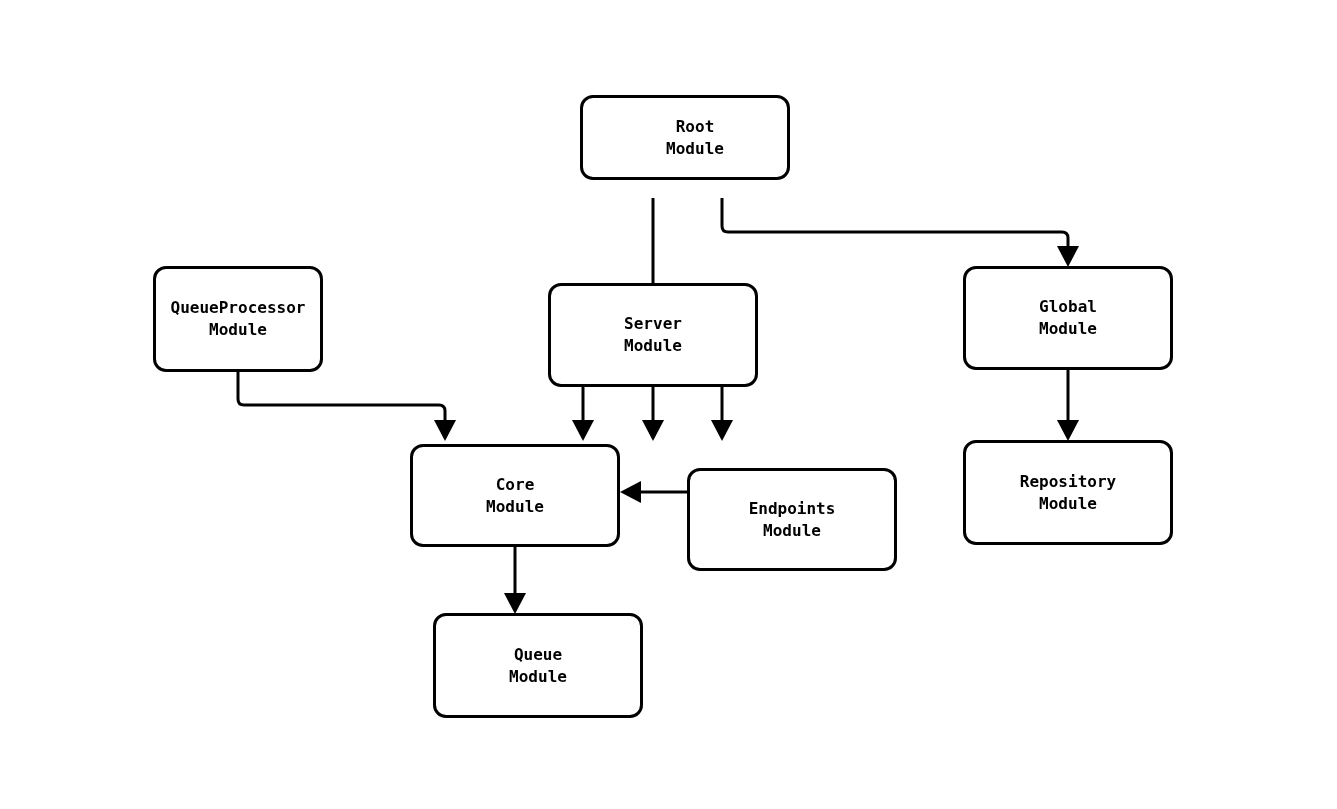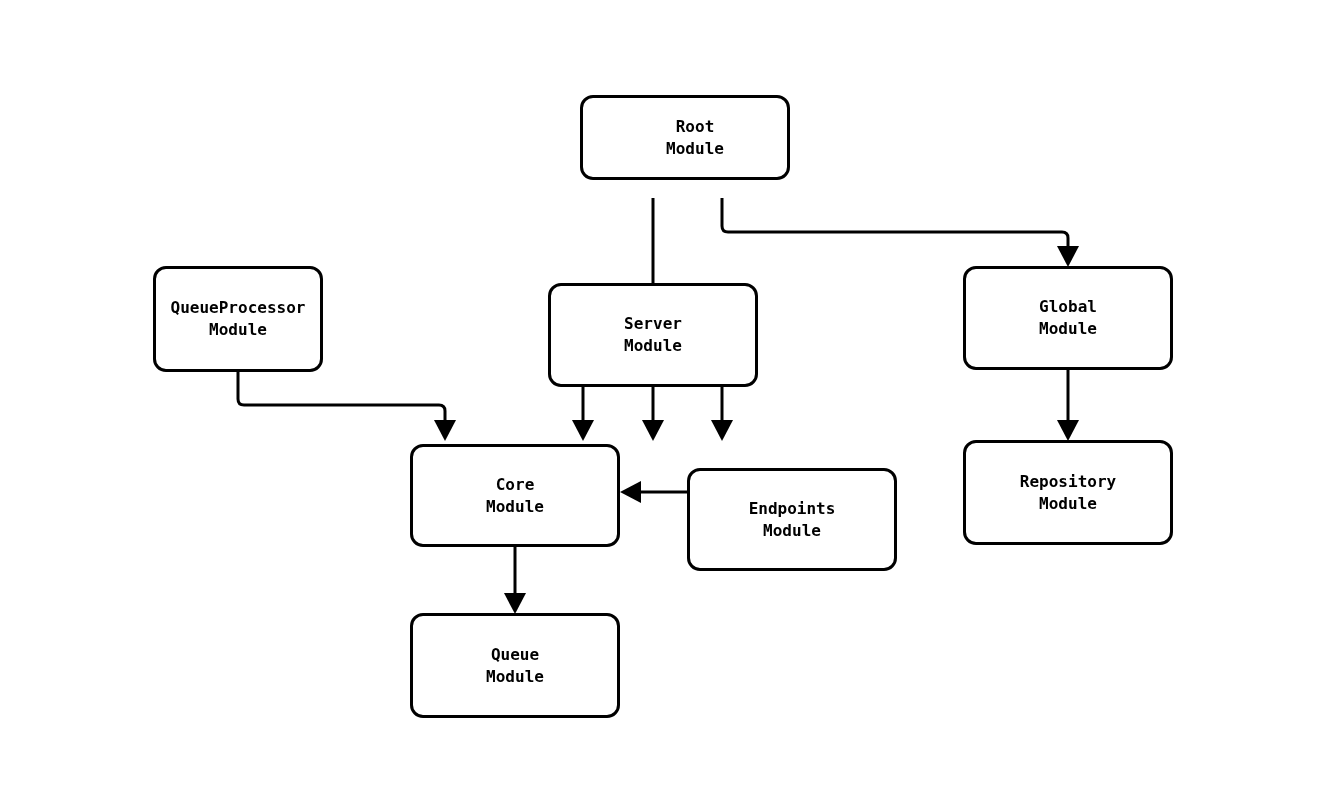--- a/index.html
+++ b/index.html
@@ -122,18 +122,18 @@
   <div class="node" style="left:687px; top:440px; width:210px; height:103px;margin-top:28px;">
     <span class="node-label">Endpoints</span>
     <span class="node-label">Module</span>
   </div>
 
   <div class="node" style="left:963px; top:440px; width:210px; height:105px;">
     <span class="node-label">Repository</span>
     <span class="node-label">Module</span>
   </div>
 
-  <div class="node" style="left:410px; top:613px; width:210px; height:105px;">
+  <div class="node" style="left:433px; top:613px; width:210px; height:105px;">
     <span class="node-label">Queue</span>
     <span class="node-label">Module</span>
   </div>
 
 </div>
 
 </body></html>

